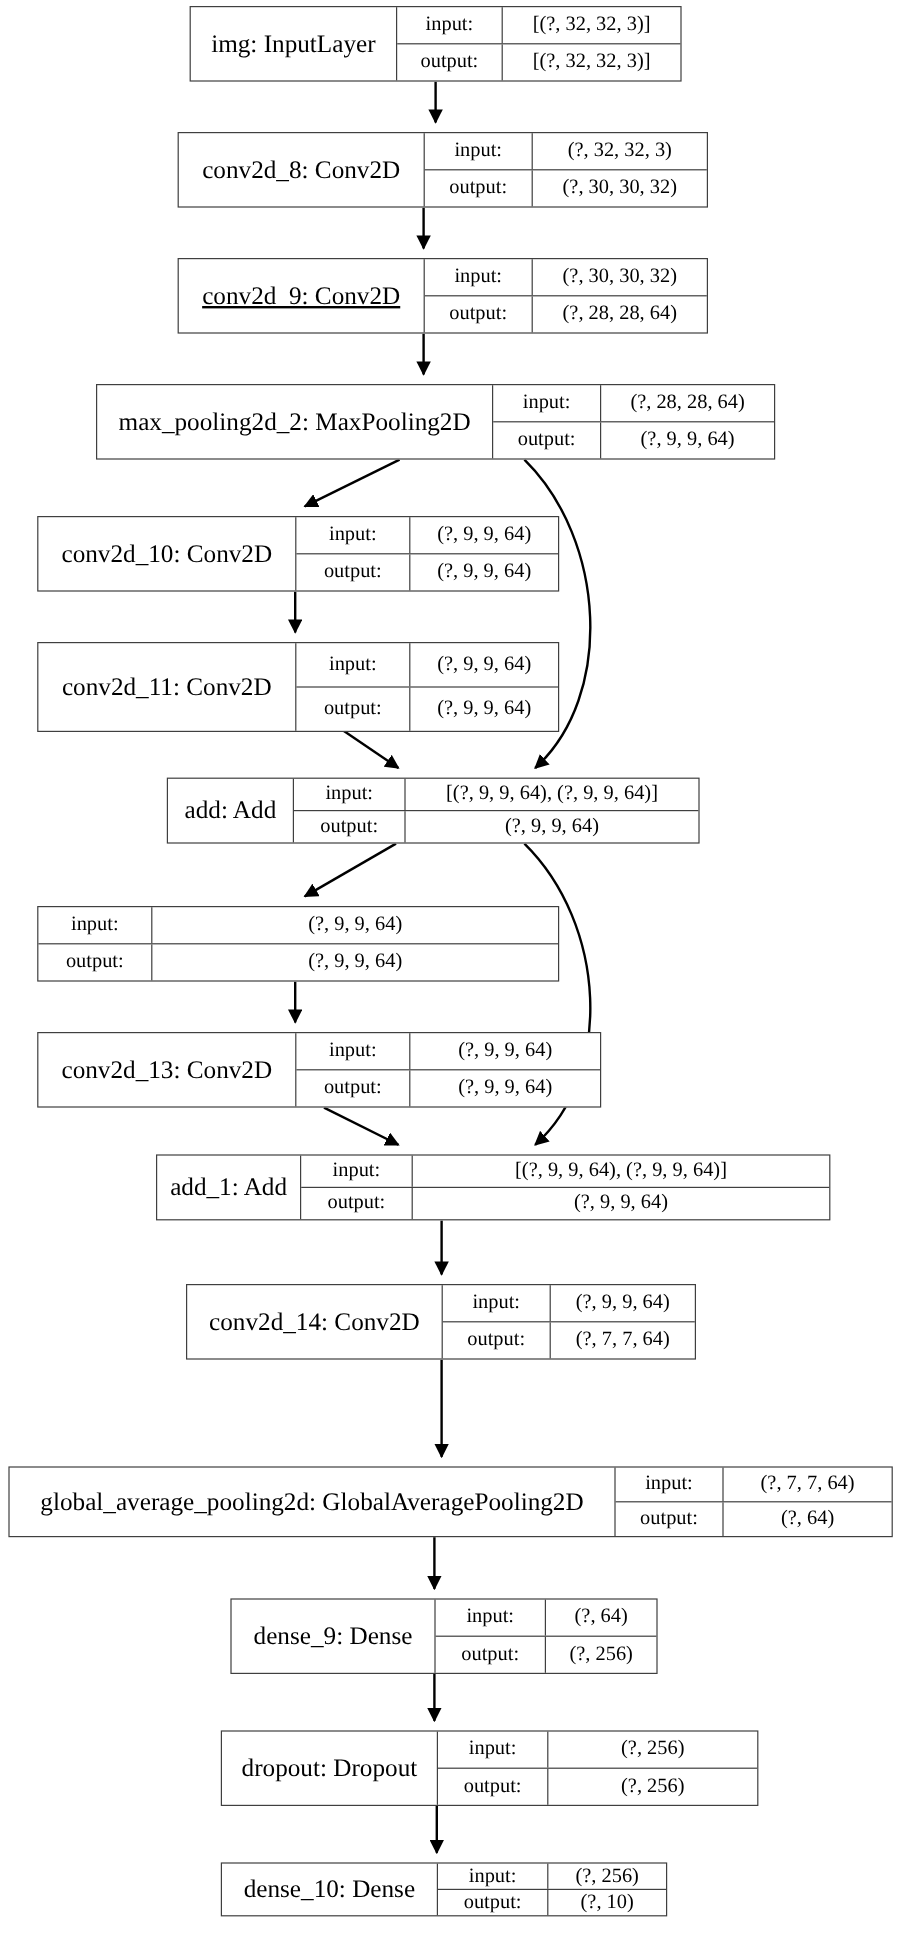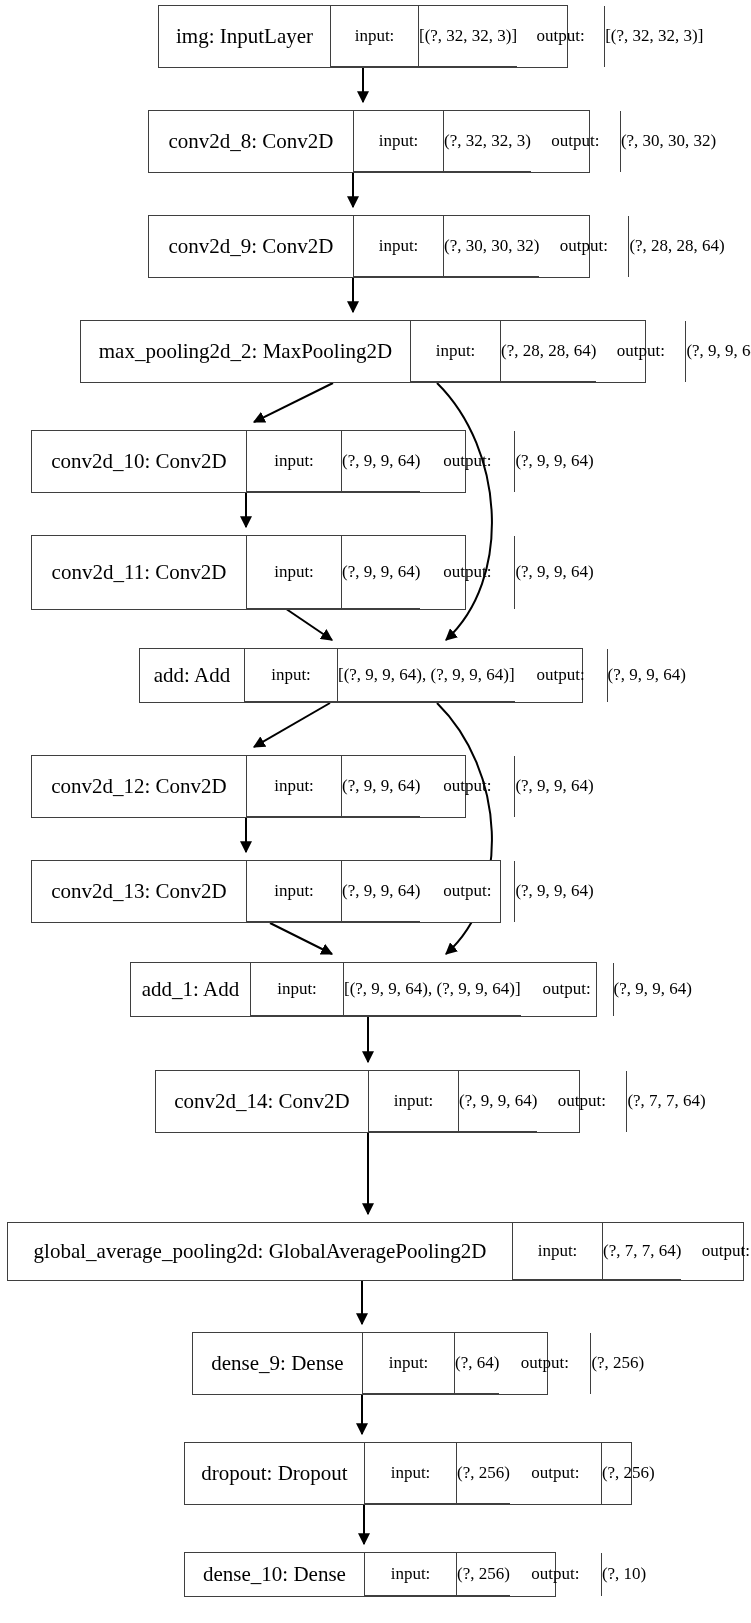--- a/index.html
+++ b/index.html
@@ -39,21 +39,21 @@
     justify-content: center;
     padding: 0 10px;
     border-right: 1px solid #3f3f3f;
     white-space: nowrap;
     font-size: 21px;
     line-height: 1.1;
   }
   .node .iotable {
     box-sizing: border-box;
     display: flex;
-    flex-direction: row;
+    flex-direction: column;
     flex: 1 1 auto;
   }
   .node .iorow {
     box-sizing: border-box;
     display: flex;
     flex-direction: row;
     flex: 1 1 50%;
     min-height: 0;
   }
   .node .iorow.first {
@@ -146,21 +146,21 @@
             <div class="iolabel" style="width: 90px; flex: 0 0 90px;">input:</div>
             <div class="ioval">(?, 32, 32, 3)</div>
           </div>
           <div class="iorow ">
             <div class="iolabel" style="width: 90px; flex: 0 0 90px;">output:</div>
             <div class="ioval">(?, 30, 30, 32)</div>
           </div>
         </div>
       </div>
       <div class="node" style="left: 148px; top: 215px; width: 442px; height: 63px;">
-        <div class="namecell" style="width: 205px; flex: 0 0 205px;">conv2d_9: Conv2D</div>
+        <div class="namecell" style="width: 205px; flex: 0 0 205px; text-decoration: underline;">conv2d_9: Conv2D</div>
         <div class="iotable">
           <div class="iorow first">
             <div class="iolabel" style="width: 90px; flex: 0 0 90px;">input:</div>
             <div class="ioval">(?, 30, 30, 32)</div>
           </div>
           <div class="iorow ">
             <div class="iolabel" style="width: 90px; flex: 0 0 90px;">output:</div>
             <div class="ioval">(?, 28, 28, 64)</div>
           </div>
         </div>
@@ -211,21 +211,20 @@
             <div class="iolabel" style="width: 93px; flex: 0 0 93px;">input:</div>
             <div class="ioval">[(?, 9, 9, 64), (?, 9, 9, 64)]</div>
           </div>
           <div class="iorow ">
             <div class="iolabel" style="width: 93px; flex: 0 0 93px;">output:</div>
             <div class="ioval">(?, 9, 9, 64)</div>
           </div>
         </div>
       </div>
       <div class="node" style="left: 31px; top: 755px; width: 435px; height: 63px;">
-        <div class="namecell" style="width: 215px; flex: 0 0 215px;">conv2d_12: Conv2D</div>
         <div class="iotable">
           <div class="iorow first">
             <div class="iolabel" style="width: 95px; flex: 0 0 95px;">input:</div>
             <div class="ioval">(?, 9, 9, 64)</div>
           </div>
           <div class="iorow ">
             <div class="iolabel" style="width: 95px; flex: 0 0 95px;">output:</div>
             <div class="ioval">(?, 9, 9, 64)</div>
           </div>
         </div>
@@ -236,21 +235,21 @@
           <div class="iorow first">
             <div class="iolabel" style="width: 95px; flex: 0 0 95px;">input:</div>
             <div class="ioval">(?, 9, 9, 64)</div>
           </div>
           <div class="iorow ">
             <div class="iolabel" style="width: 95px; flex: 0 0 95px;">output:</div>
             <div class="ioval">(?, 9, 9, 64)</div>
           </div>
         </div>
       </div>
-      <div class="node" style="left: 130px; top: 962px; width: 467px; height: 55px;">
+      <div class="node" style="left: 130px; top: 962px; width: 562px; height: 55px;">
         <div class="namecell" style="width: 120px; flex: 0 0 120px;">add_1: Add</div>
         <div class="iotable">
           <div class="iorow first">
             <div class="iolabel" style="width: 93px; flex: 0 0 93px;">input:</div>
             <div class="ioval">[(?, 9, 9, 64), (?, 9, 9, 64)]</div>
           </div>
           <div class="iorow ">
             <div class="iolabel" style="width: 93px; flex: 0 0 93px;">output:</div>
             <div class="ioval">(?, 9, 9, 64)</div>
           </div>

